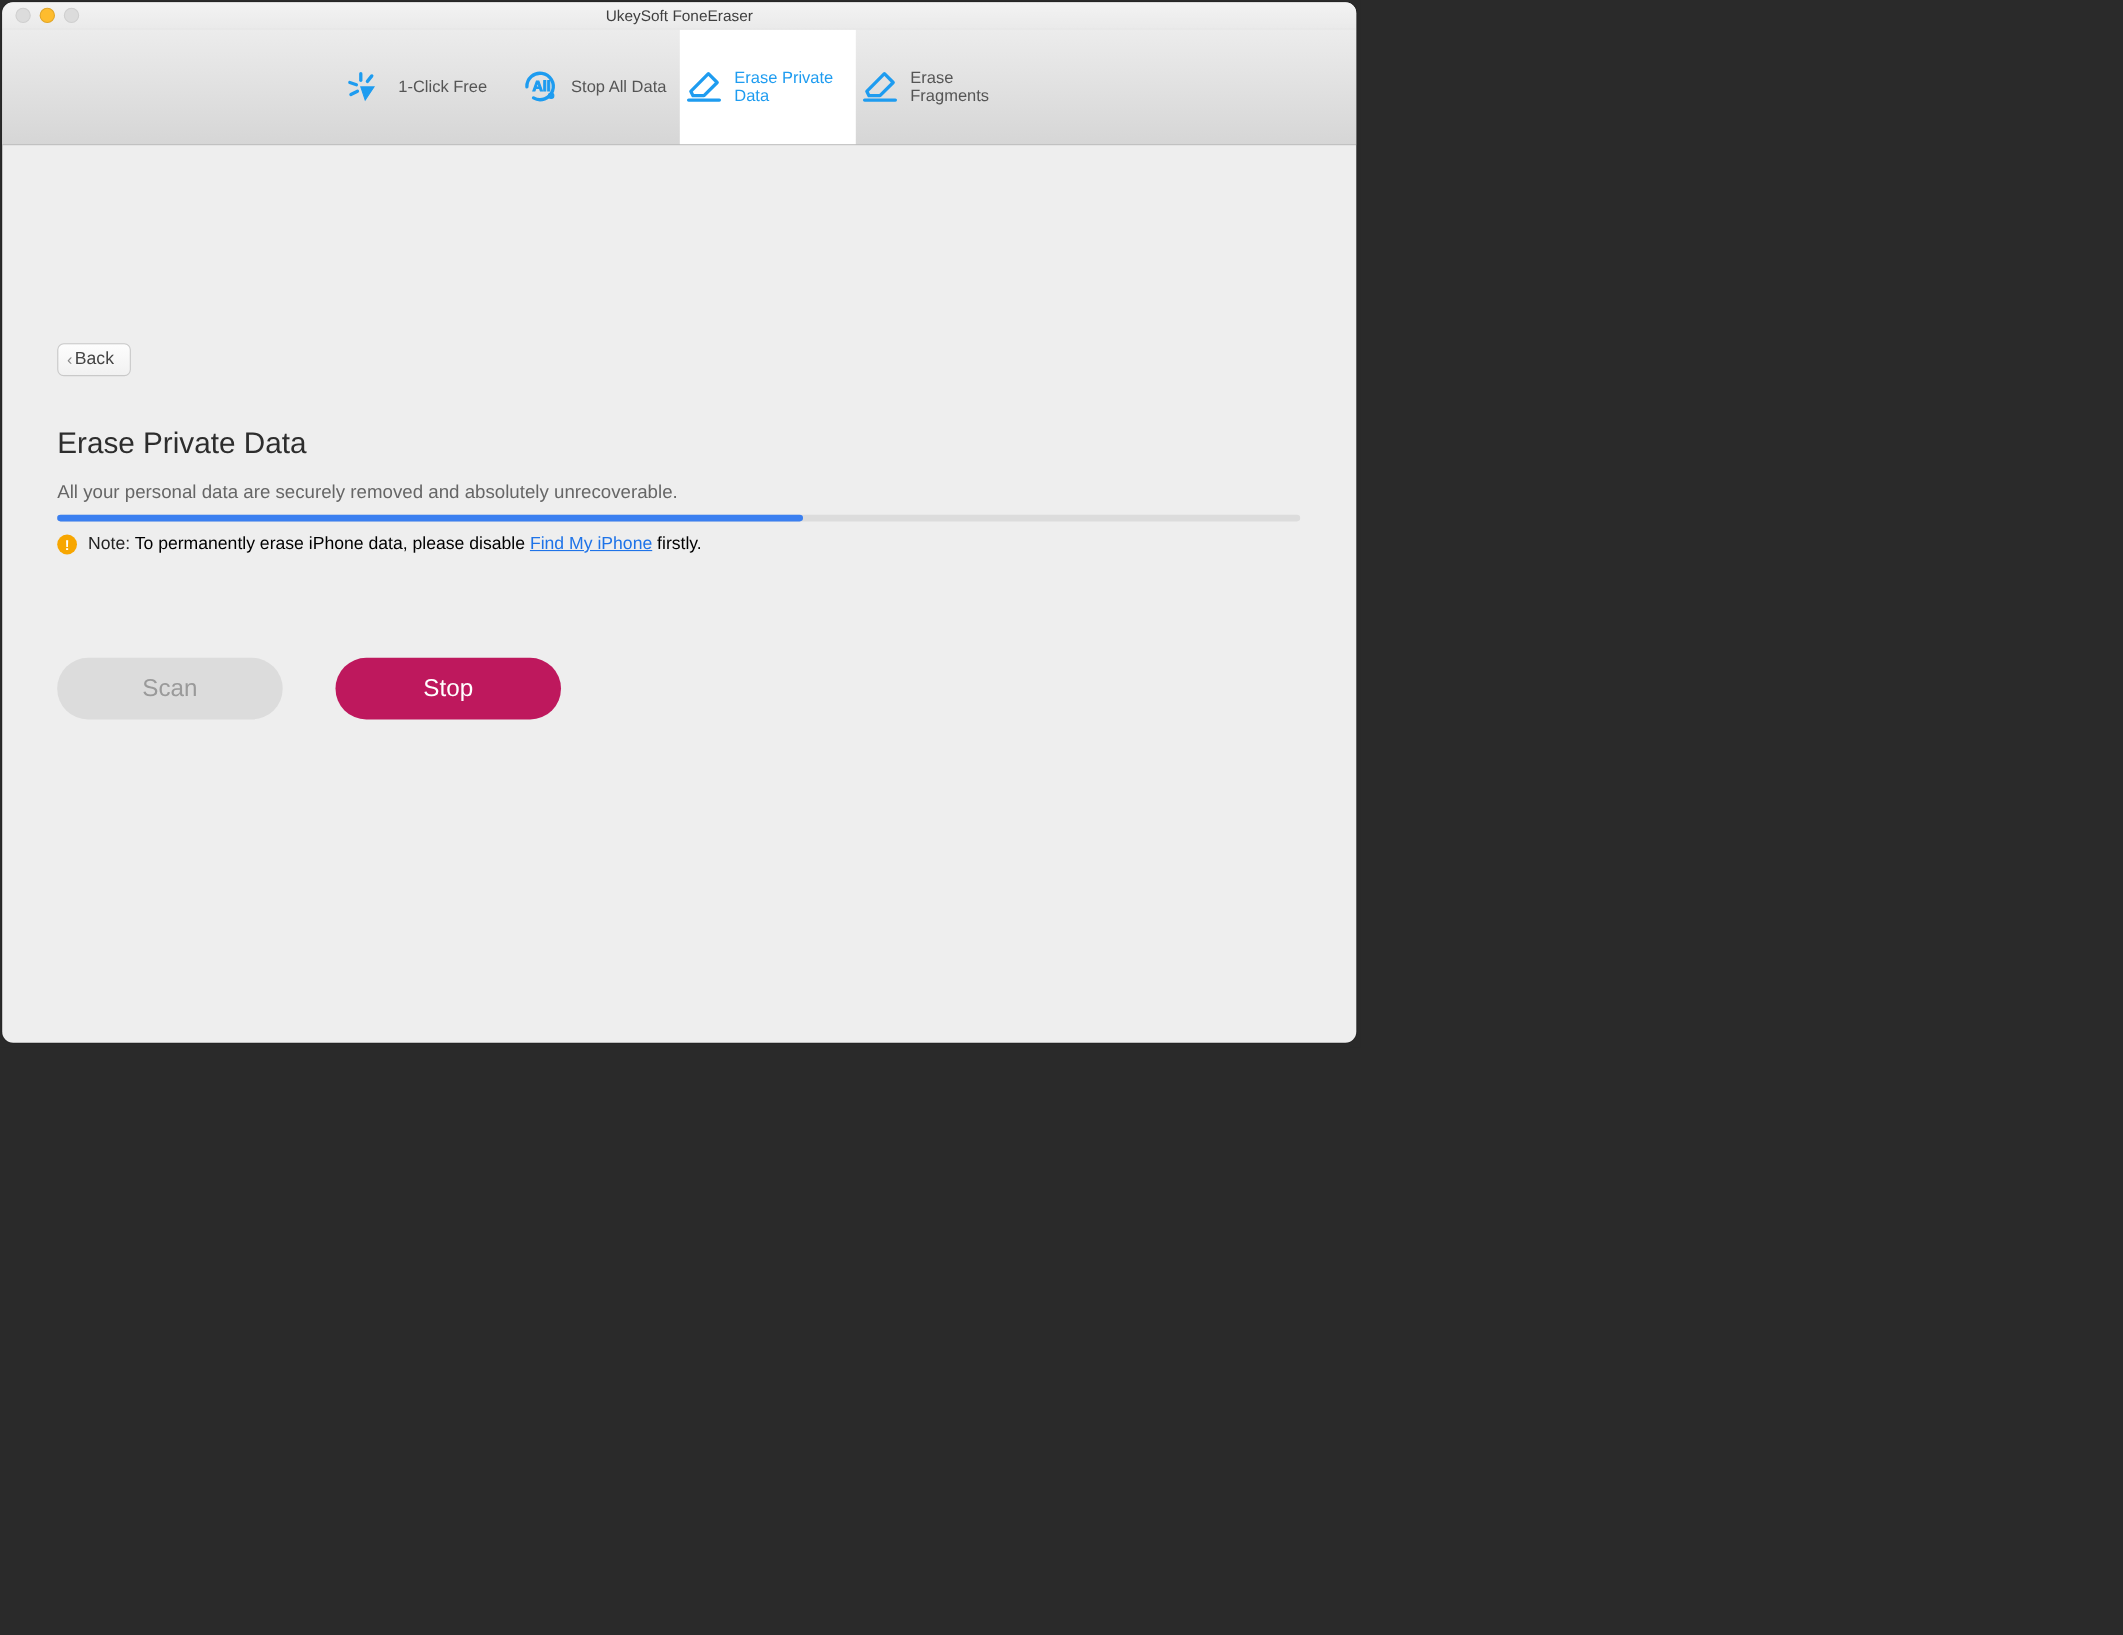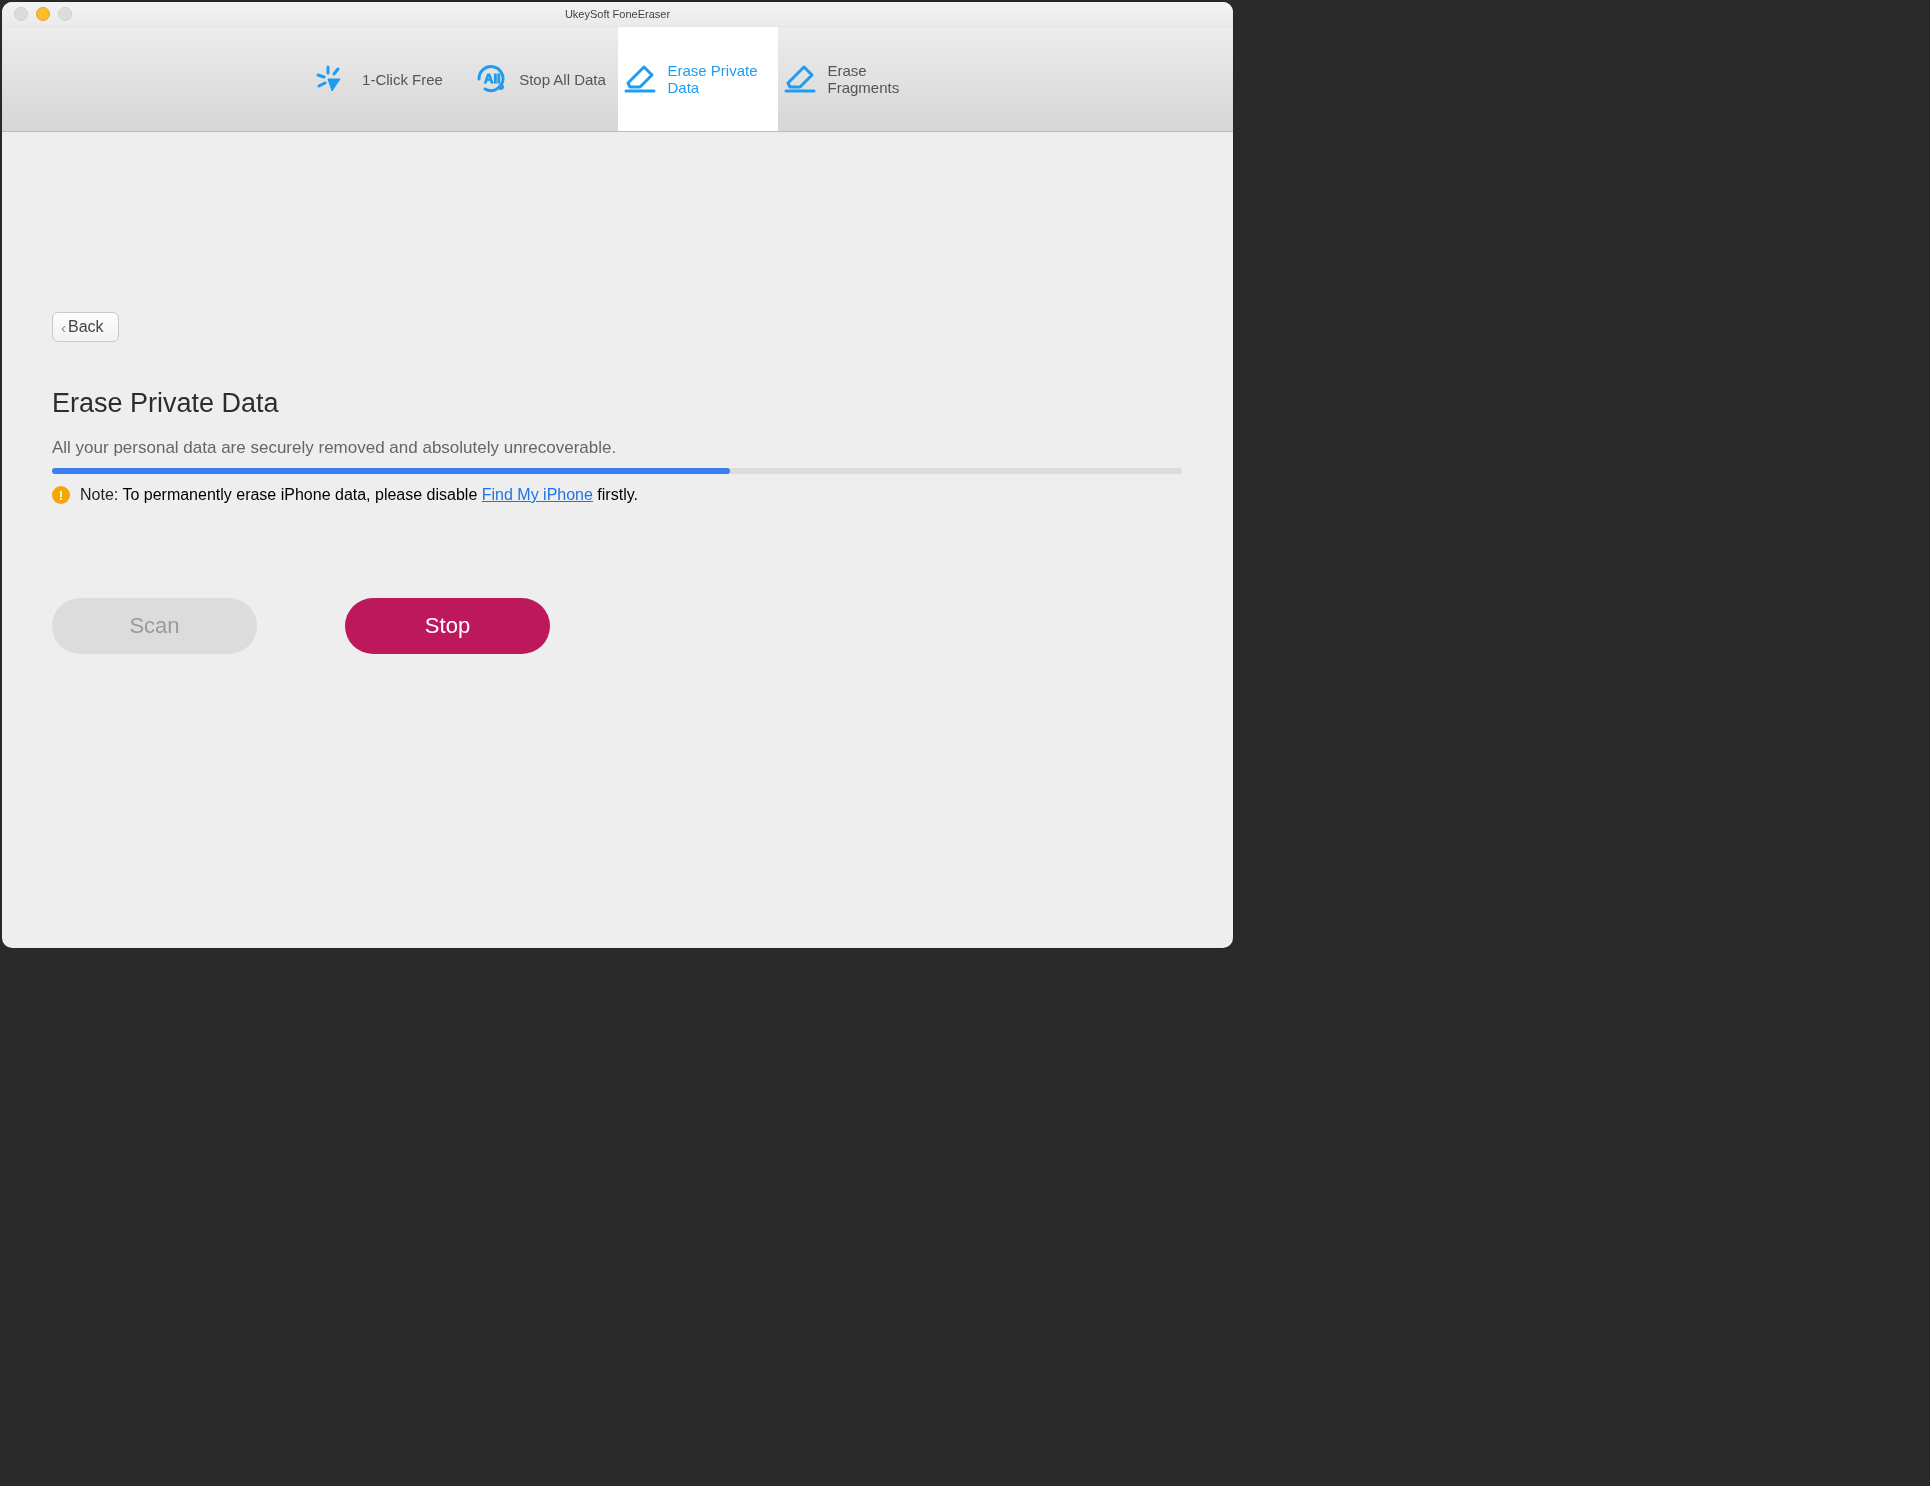--- a/index.html
+++ b/index.html
@@ -40,21 +40,21 @@
     height: 12px;
     border-radius: 50%;
   }
   .tl.close { background:#dcdcdc; border:0.5px solid #cfcfcf; }
   .tl.min   { background:#febc2e; border:0.5px solid #e0a528; }
   .tl.max   { background:#dcdcdc; border:0.5px solid #cfcfcf; }
   .title {
     position: absolute;
     left: 0; right: 0;
     text-align: center;
-    font-size: 11px;
+    font-size: 14px;
     color: #3f3f3f;
     pointer-events: none;
   }
   
   .toolbar {
     height: 104px;
     background: linear-gradient(#ececec, #d6d6d6);
     border-bottom: 1px solid #bdbdbd;
     display: flex;
     justify-content: center;
@@ -165,21 +165,21 @@
   }
   .note-text .bold { font-weight: 400; }
   .note-text .grey { color: #000000; text-align: right; }
   .note-text a { color: #1e73e8; text-decoration: underline; margin-top: 11px; }
   
   .btn-row {
     position: absolute;
     top: 466px;
     left: 50px;
     display: flex;
-    gap: 88px;
+    gap: 48px;
   }
   .pill {
     width: 205px;
     height: 56px;
     border-radius: 30px;
     display: flex;
     align-items: center;
     justify-content: center;
     font-size: 22px;
     cursor: pointer;

